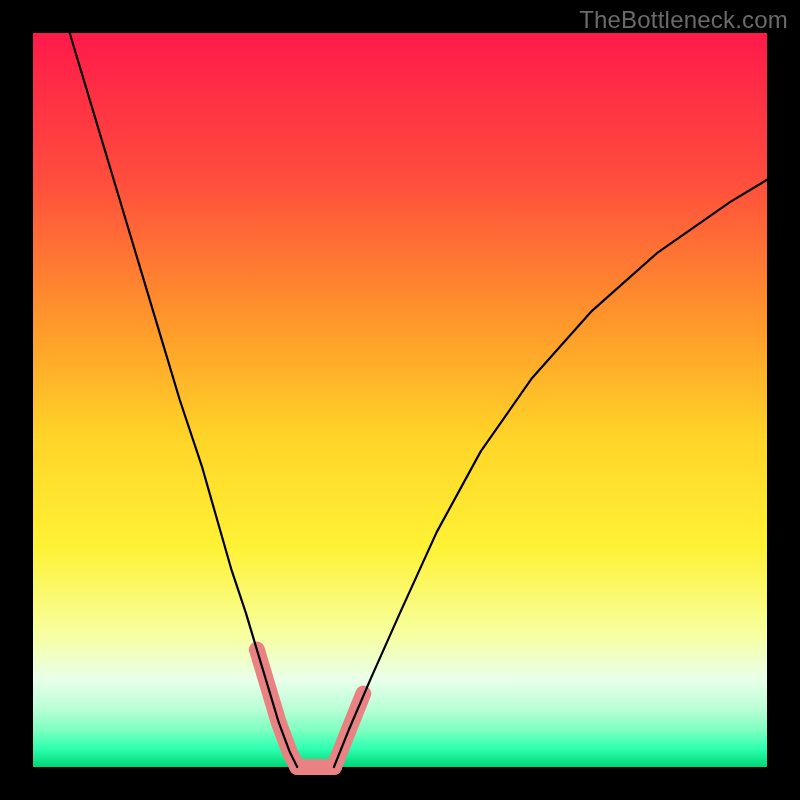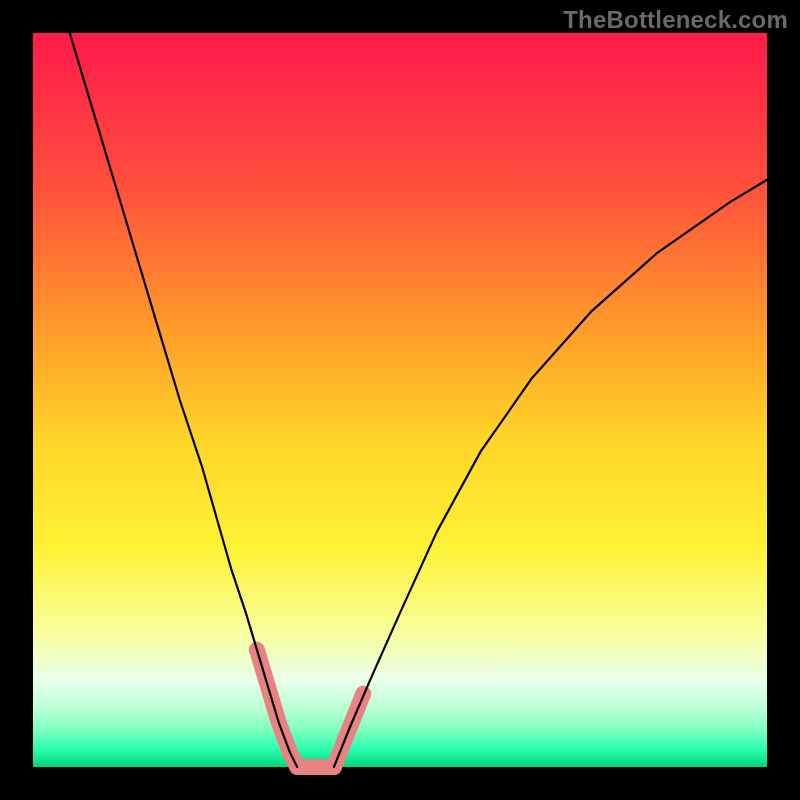--- a/index.html
+++ b/index.html
@@ -30,21 +30,21 @@
     width: 734px;
     height: 734px;
   }
   .watermark {
     position: absolute;
     top: 6px;
     right: 12px;
     color: #6a6a6a;
     font-family: Arial, Helvetica, sans-serif;
     font-size: 24px;
-    font-weight: 700;
+    font-weight: 400;
     letter-spacing: 0.2px;
   }
   svg.curves {
     position: absolute;
     left: 0;
     top: 0;
     width: 734px;
     height: 734px;
     overflow: visible;
   }

